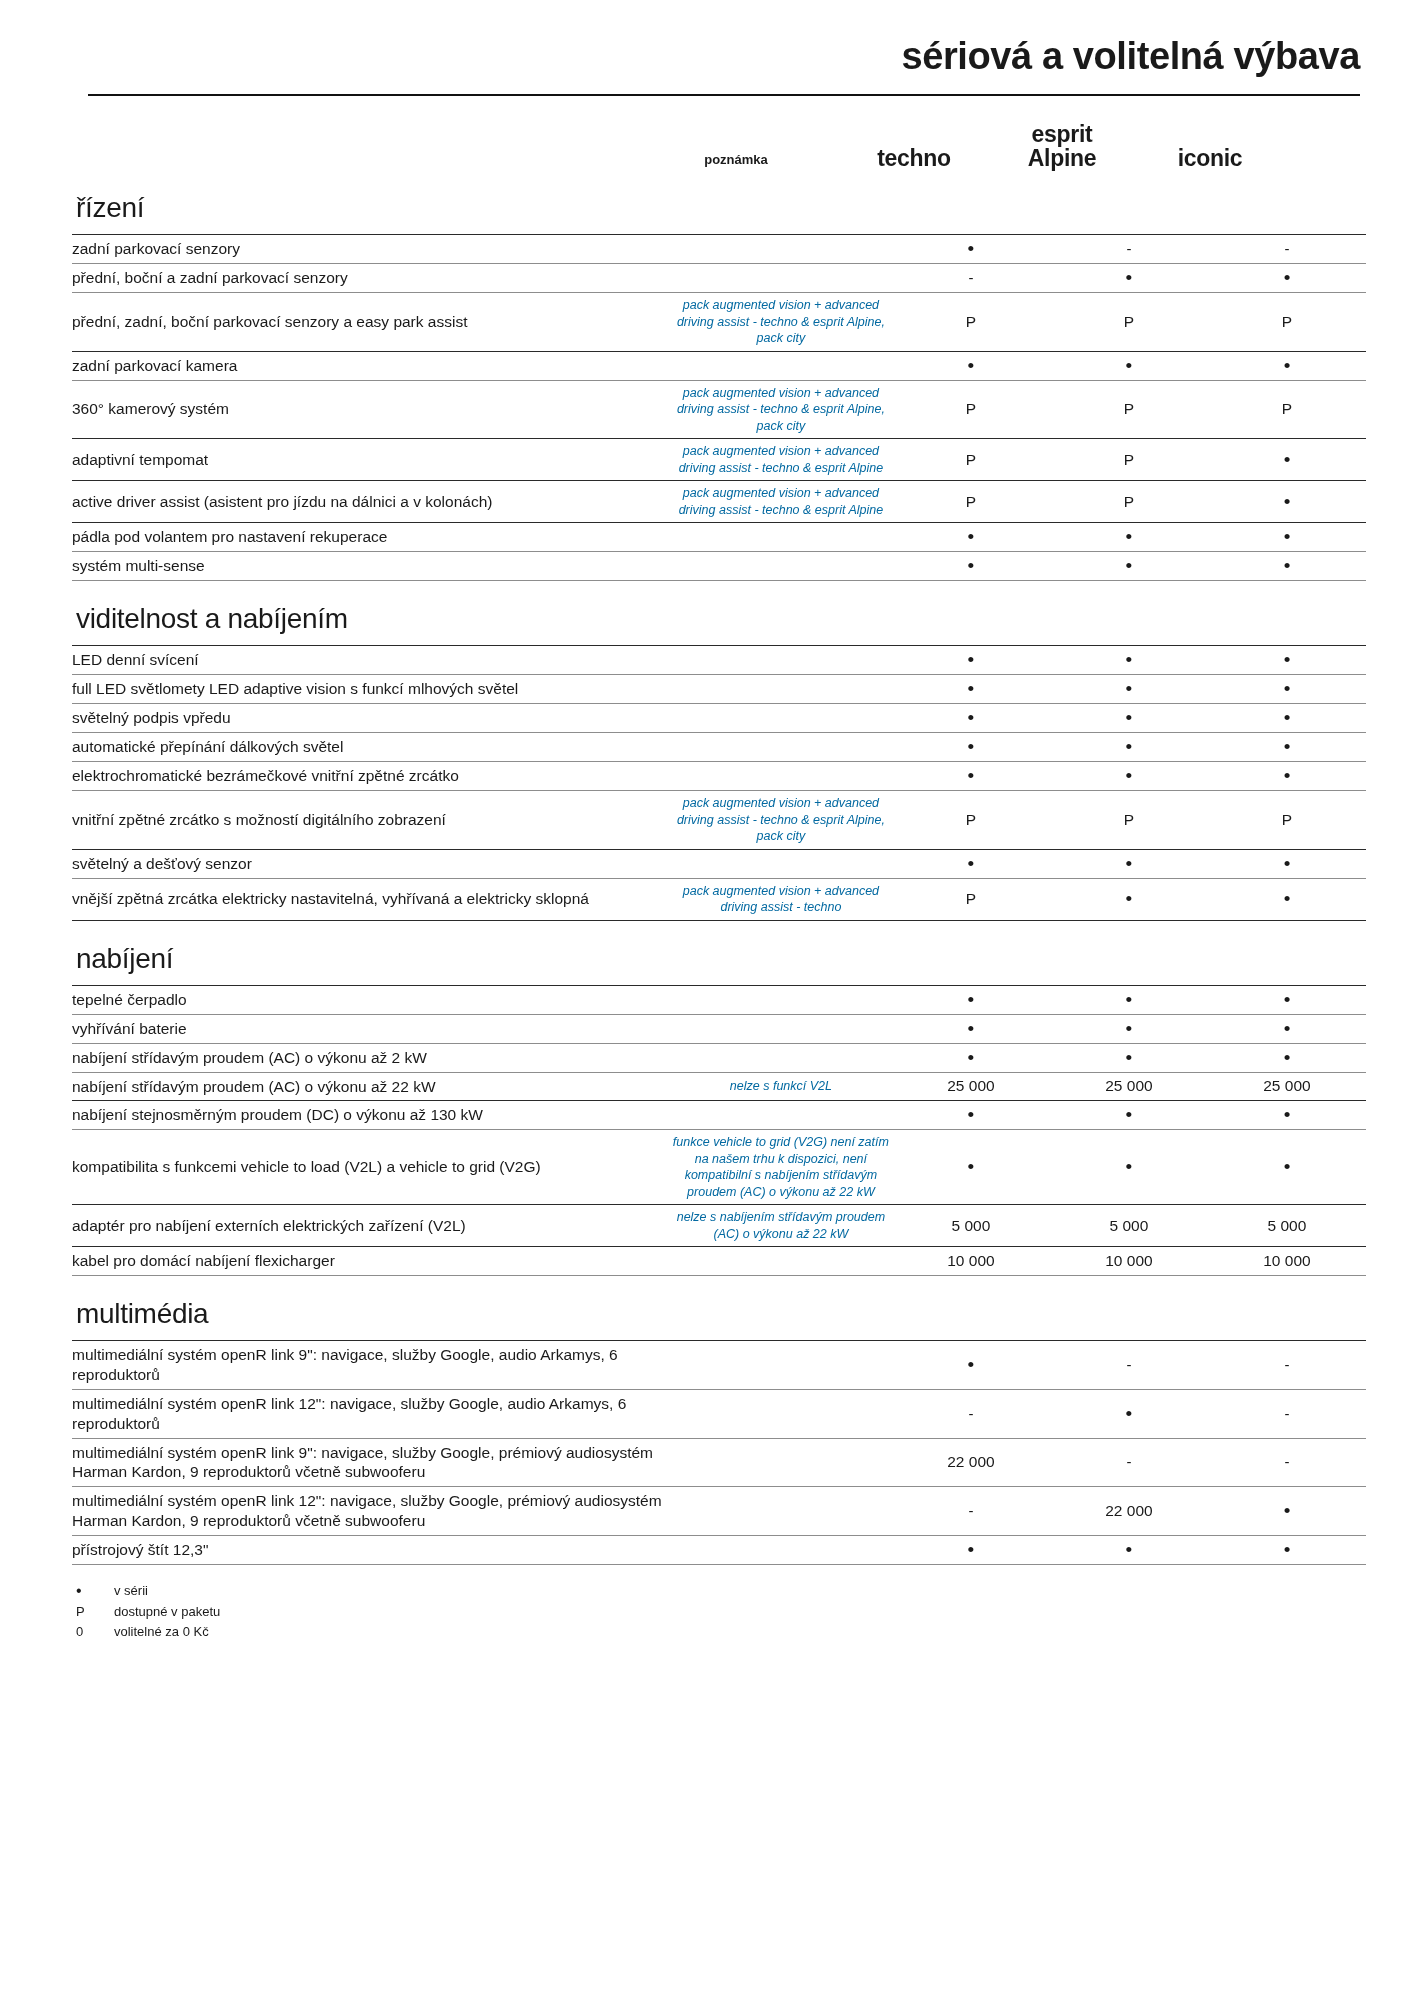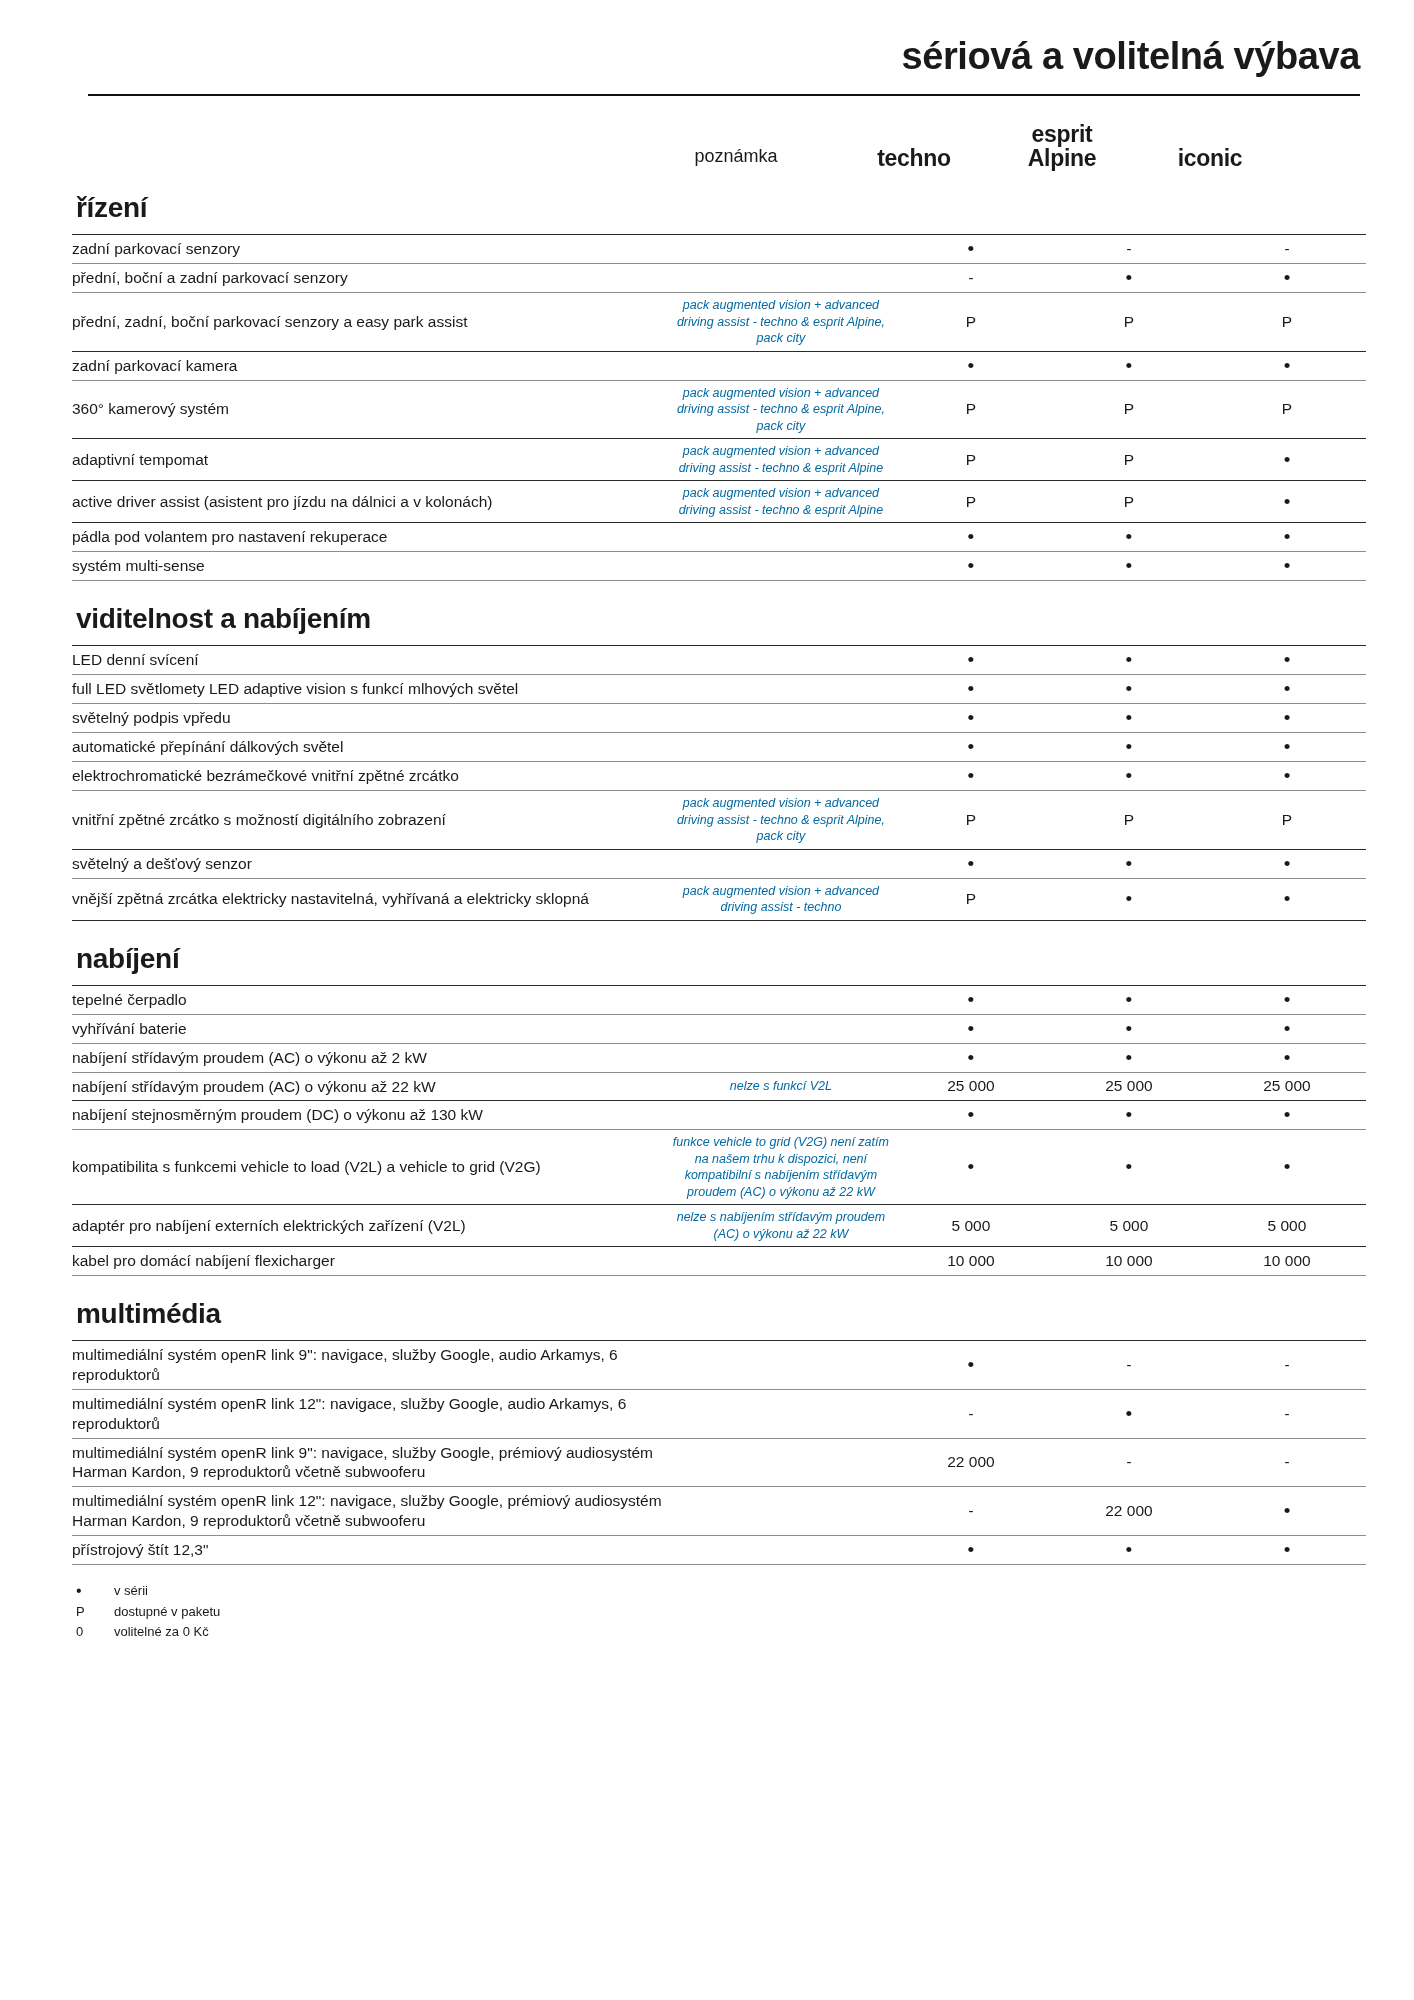--- a/index.html
+++ b/index.html
@@ -42,30 +42,30 @@
 
   
   .col-head {
     display: flex;
     align-items: flex-end;
     padding-top: 26px;
     padding-bottom: 8px;
   }
   .ch-spacer { width: 560px; flex: 0 0 560px; }
   .ch-note   { width: 208px; flex: 0 0 208px; text-align: center;
-               font-size: 18px; font-weight: 400; padding-bottom: 3px; }
+               font-size: 13px; font-weight: 700; padding-bottom: 3px; }
   .ch-grade  { width: 148px; flex: 0 0 148px; text-align: center;
                font-size: 23px; font-weight: 700; line-height: 1.05;
                letter-spacing: -0.3px; }
 
   
   .section { margin-top: 6px; }
   .section-title {
     font-size: 28px;
-    font-weight: 700;
+    font-weight: 400;
     letter-spacing: -0.3px;
     margin: 22px 0 10px 4px;
   }
   .section:first-of-type .section-title { margin-top: 14px; }
 
   table.spec {
     width: 100%;
     border-collapse: collapse;
     table-layout: fixed;
   }

